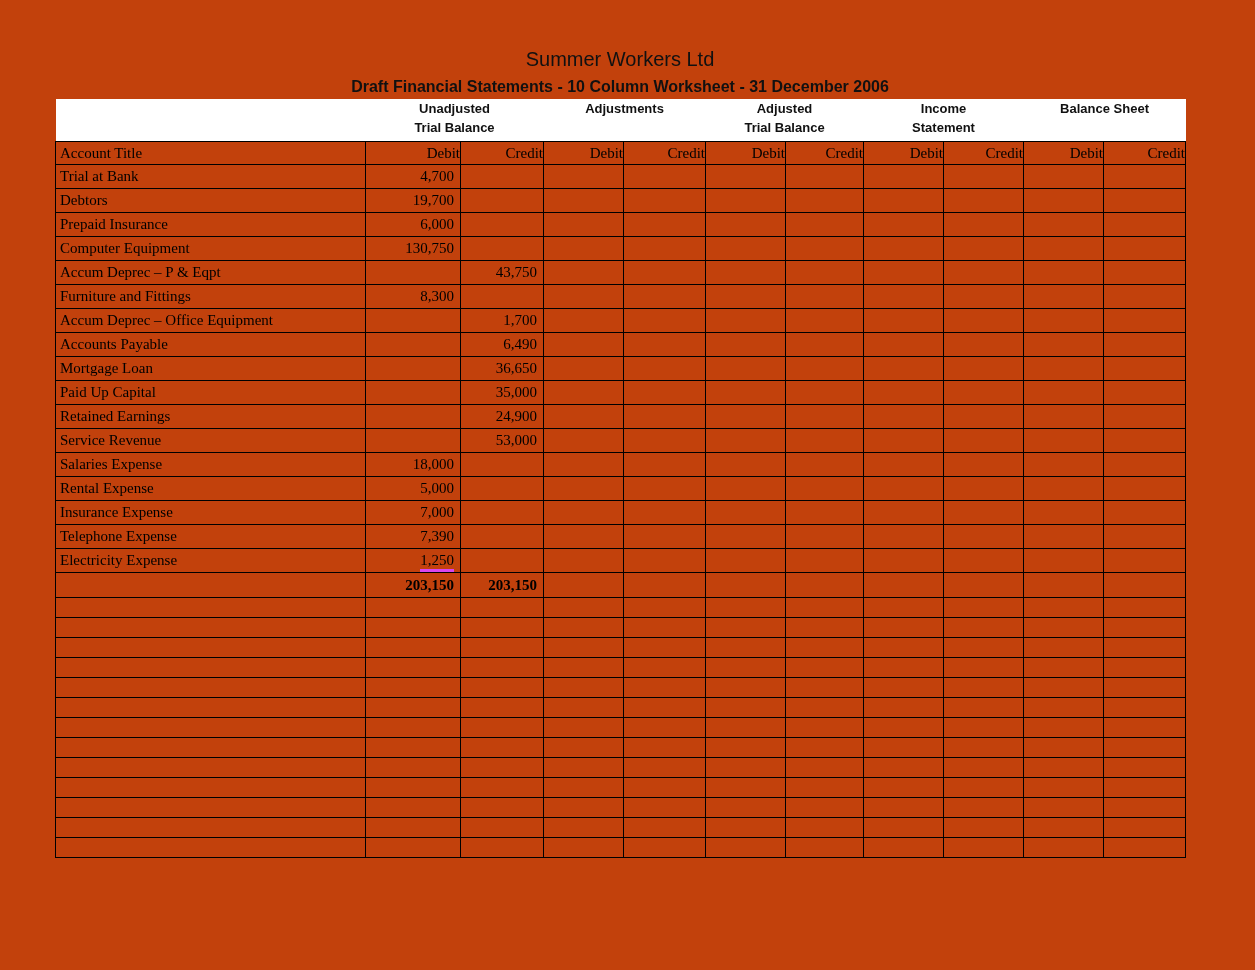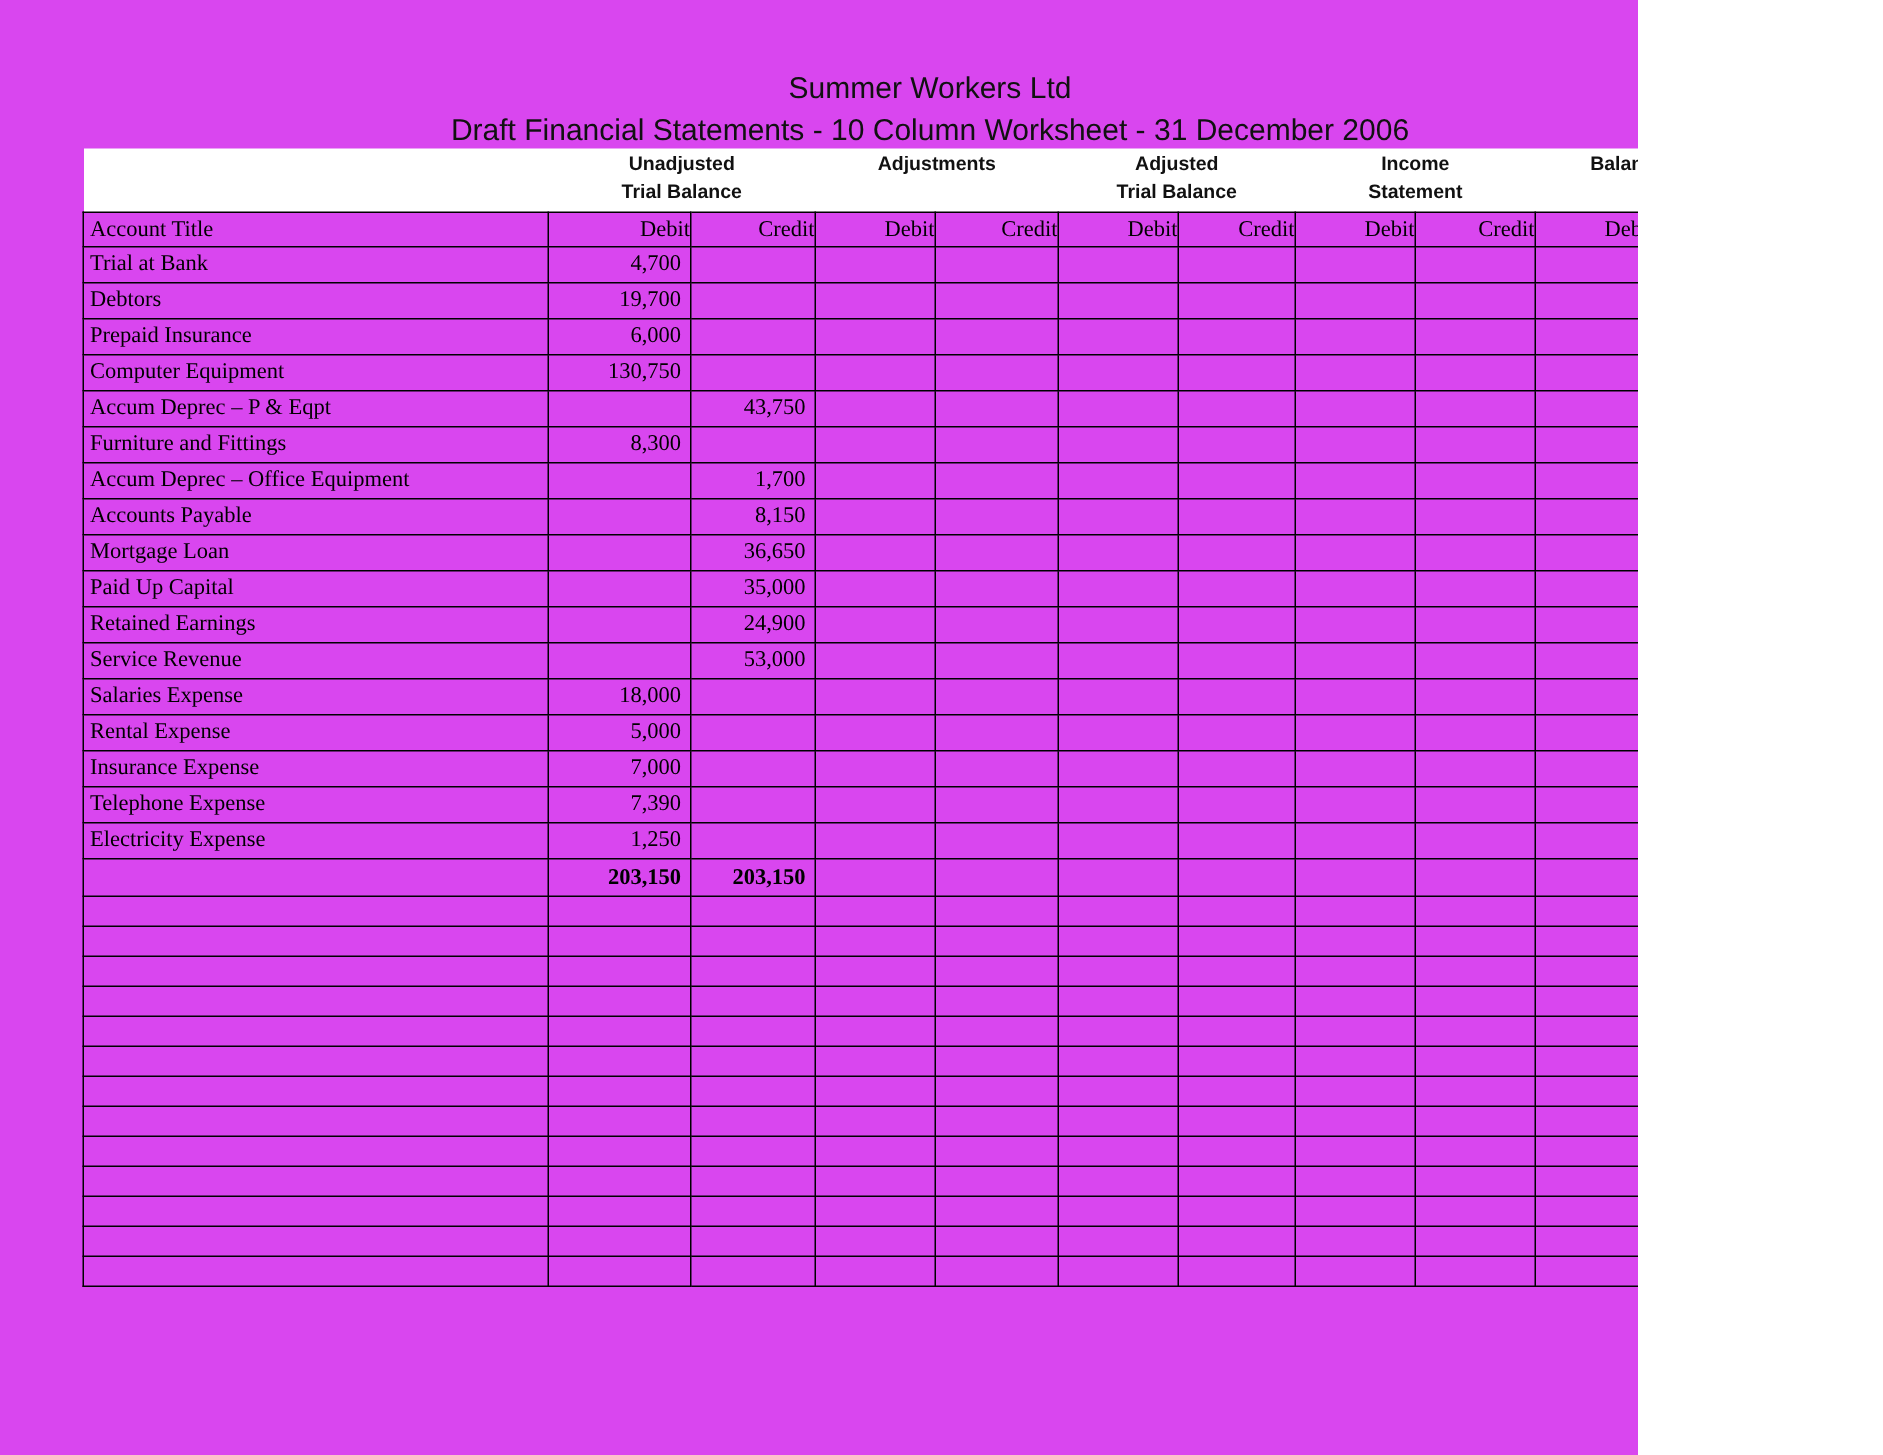--- a/index.html
+++ b/index.html
@@ -2,30 +2,30 @@
 <html><head>
 <meta charset="utf-8">
 <style>
   * { box-sizing: border-box; }
   html, body { margin: 0; padding: 0; background: #ffffff; }
   body {
     width: 1255px; height: 970px;
     font-family: "Liberation Serif", serif;
     color: #000;
   }
-  .sheet { position: relative; width: 1092px; height: 970px; background: #d946ef; overflow: hidden; }
+  .sheet { position: relative; width: 1255px; height: 970px; background: #c2410c; overflow: hidden; }
 
   .heading {
     position: absolute; left: 55px; top: 46px; width: 1130px;
     text-align: center;
     font-family: "Liberation Sans", sans-serif;
     color: #111;
   }
   .title    { font-size: 20px; line-height: 27px; font-weight: 400; }
-  .subtitle { font-size: 20px; line-height: 28px; font-weight: 400; }
+  .subtitle { font-size: 16px; line-height: 28px; font-weight: 700; }
 
   table.worksheet {
     position: absolute; left: 55px; top: 99px;
     width: 1130px;
     border-collapse: collapse;
     table-layout: fixed;
     font-size: 15px;
   }
 
   
@@ -209,21 +209,21 @@
           <td class="num">&nbsp;</td>
           <td class="num">&nbsp;</td>
           <td class="num">&nbsp;</td>
           <td class="num">&nbsp;</td>
           <td class="num">&nbsp;</td>
           <td class="num">&nbsp;</td>
         </tr>
         <tr class="data-row">
           <td class="acct">Accounts Payable</td>
           <td class="num">&nbsp;</td>
-          <td class="num">8,150</td>
+          <td class="num">6,490</td>
           <td class="num">&nbsp;</td>
           <td class="num">&nbsp;</td>
           <td class="num">&nbsp;</td>
           <td class="num">&nbsp;</td>
           <td class="num">&nbsp;</td>
           <td class="num">&nbsp;</td>
           <td class="num">&nbsp;</td>
           <td class="num">&nbsp;</td>
         </tr>
         <tr class="data-row">

